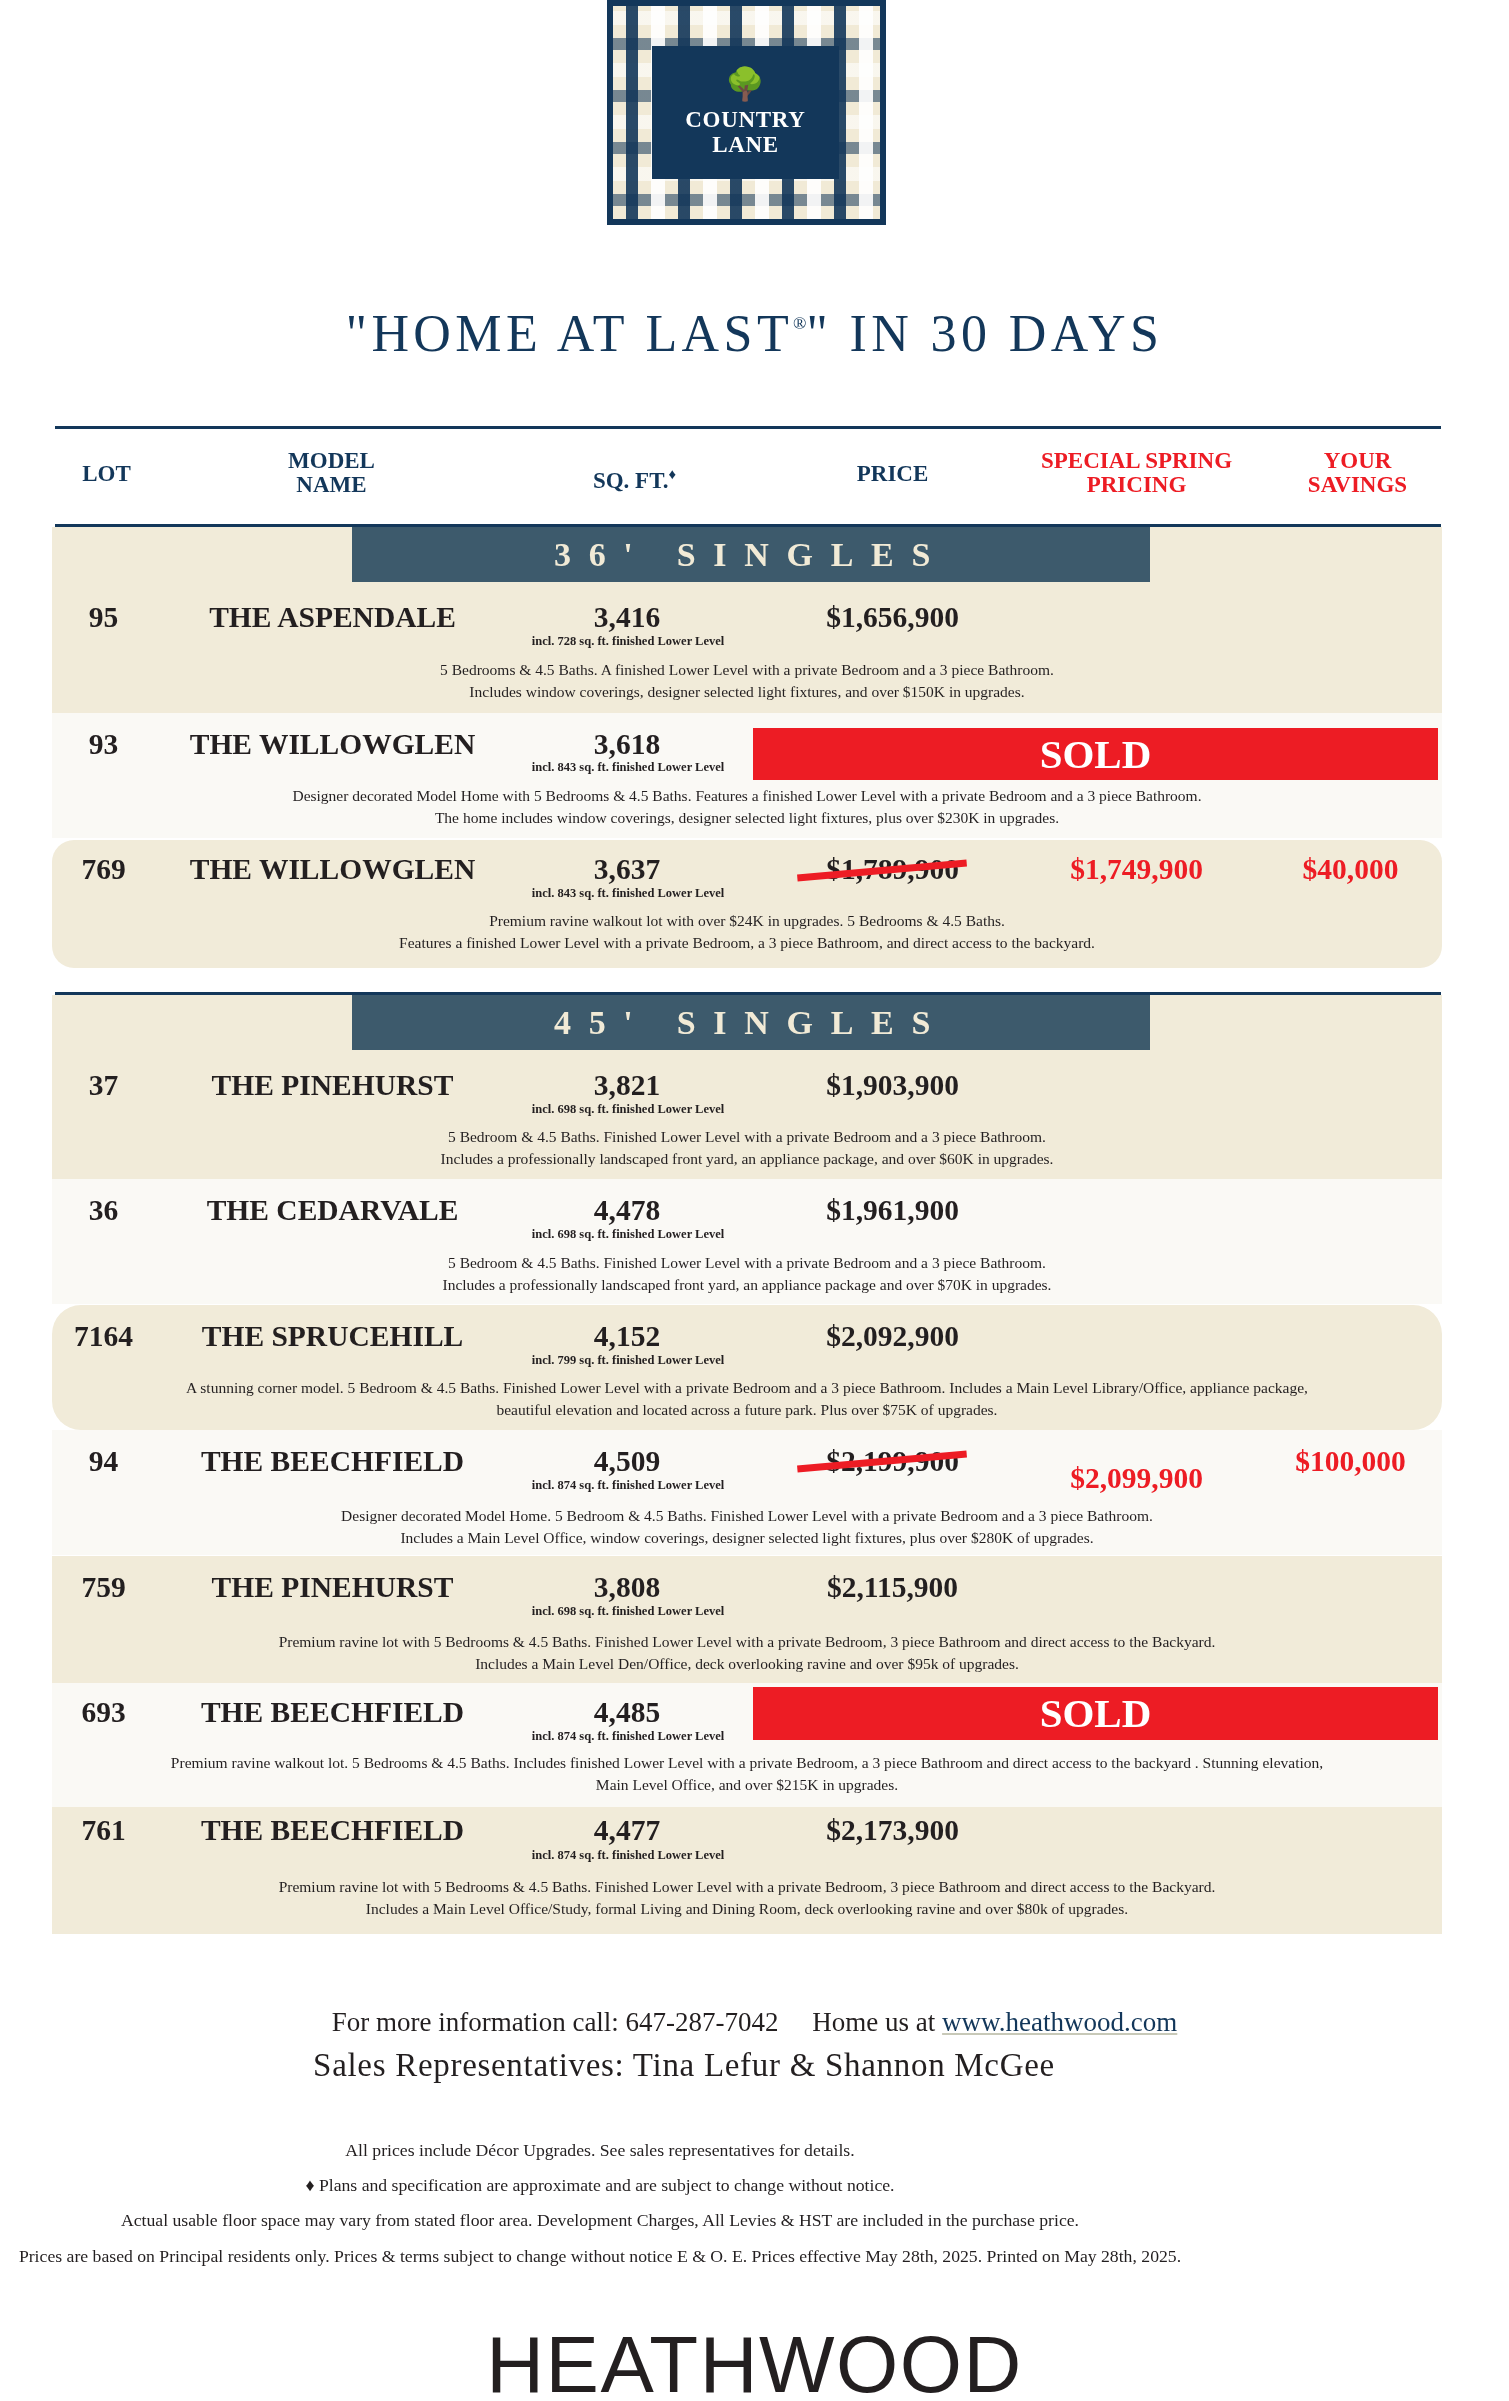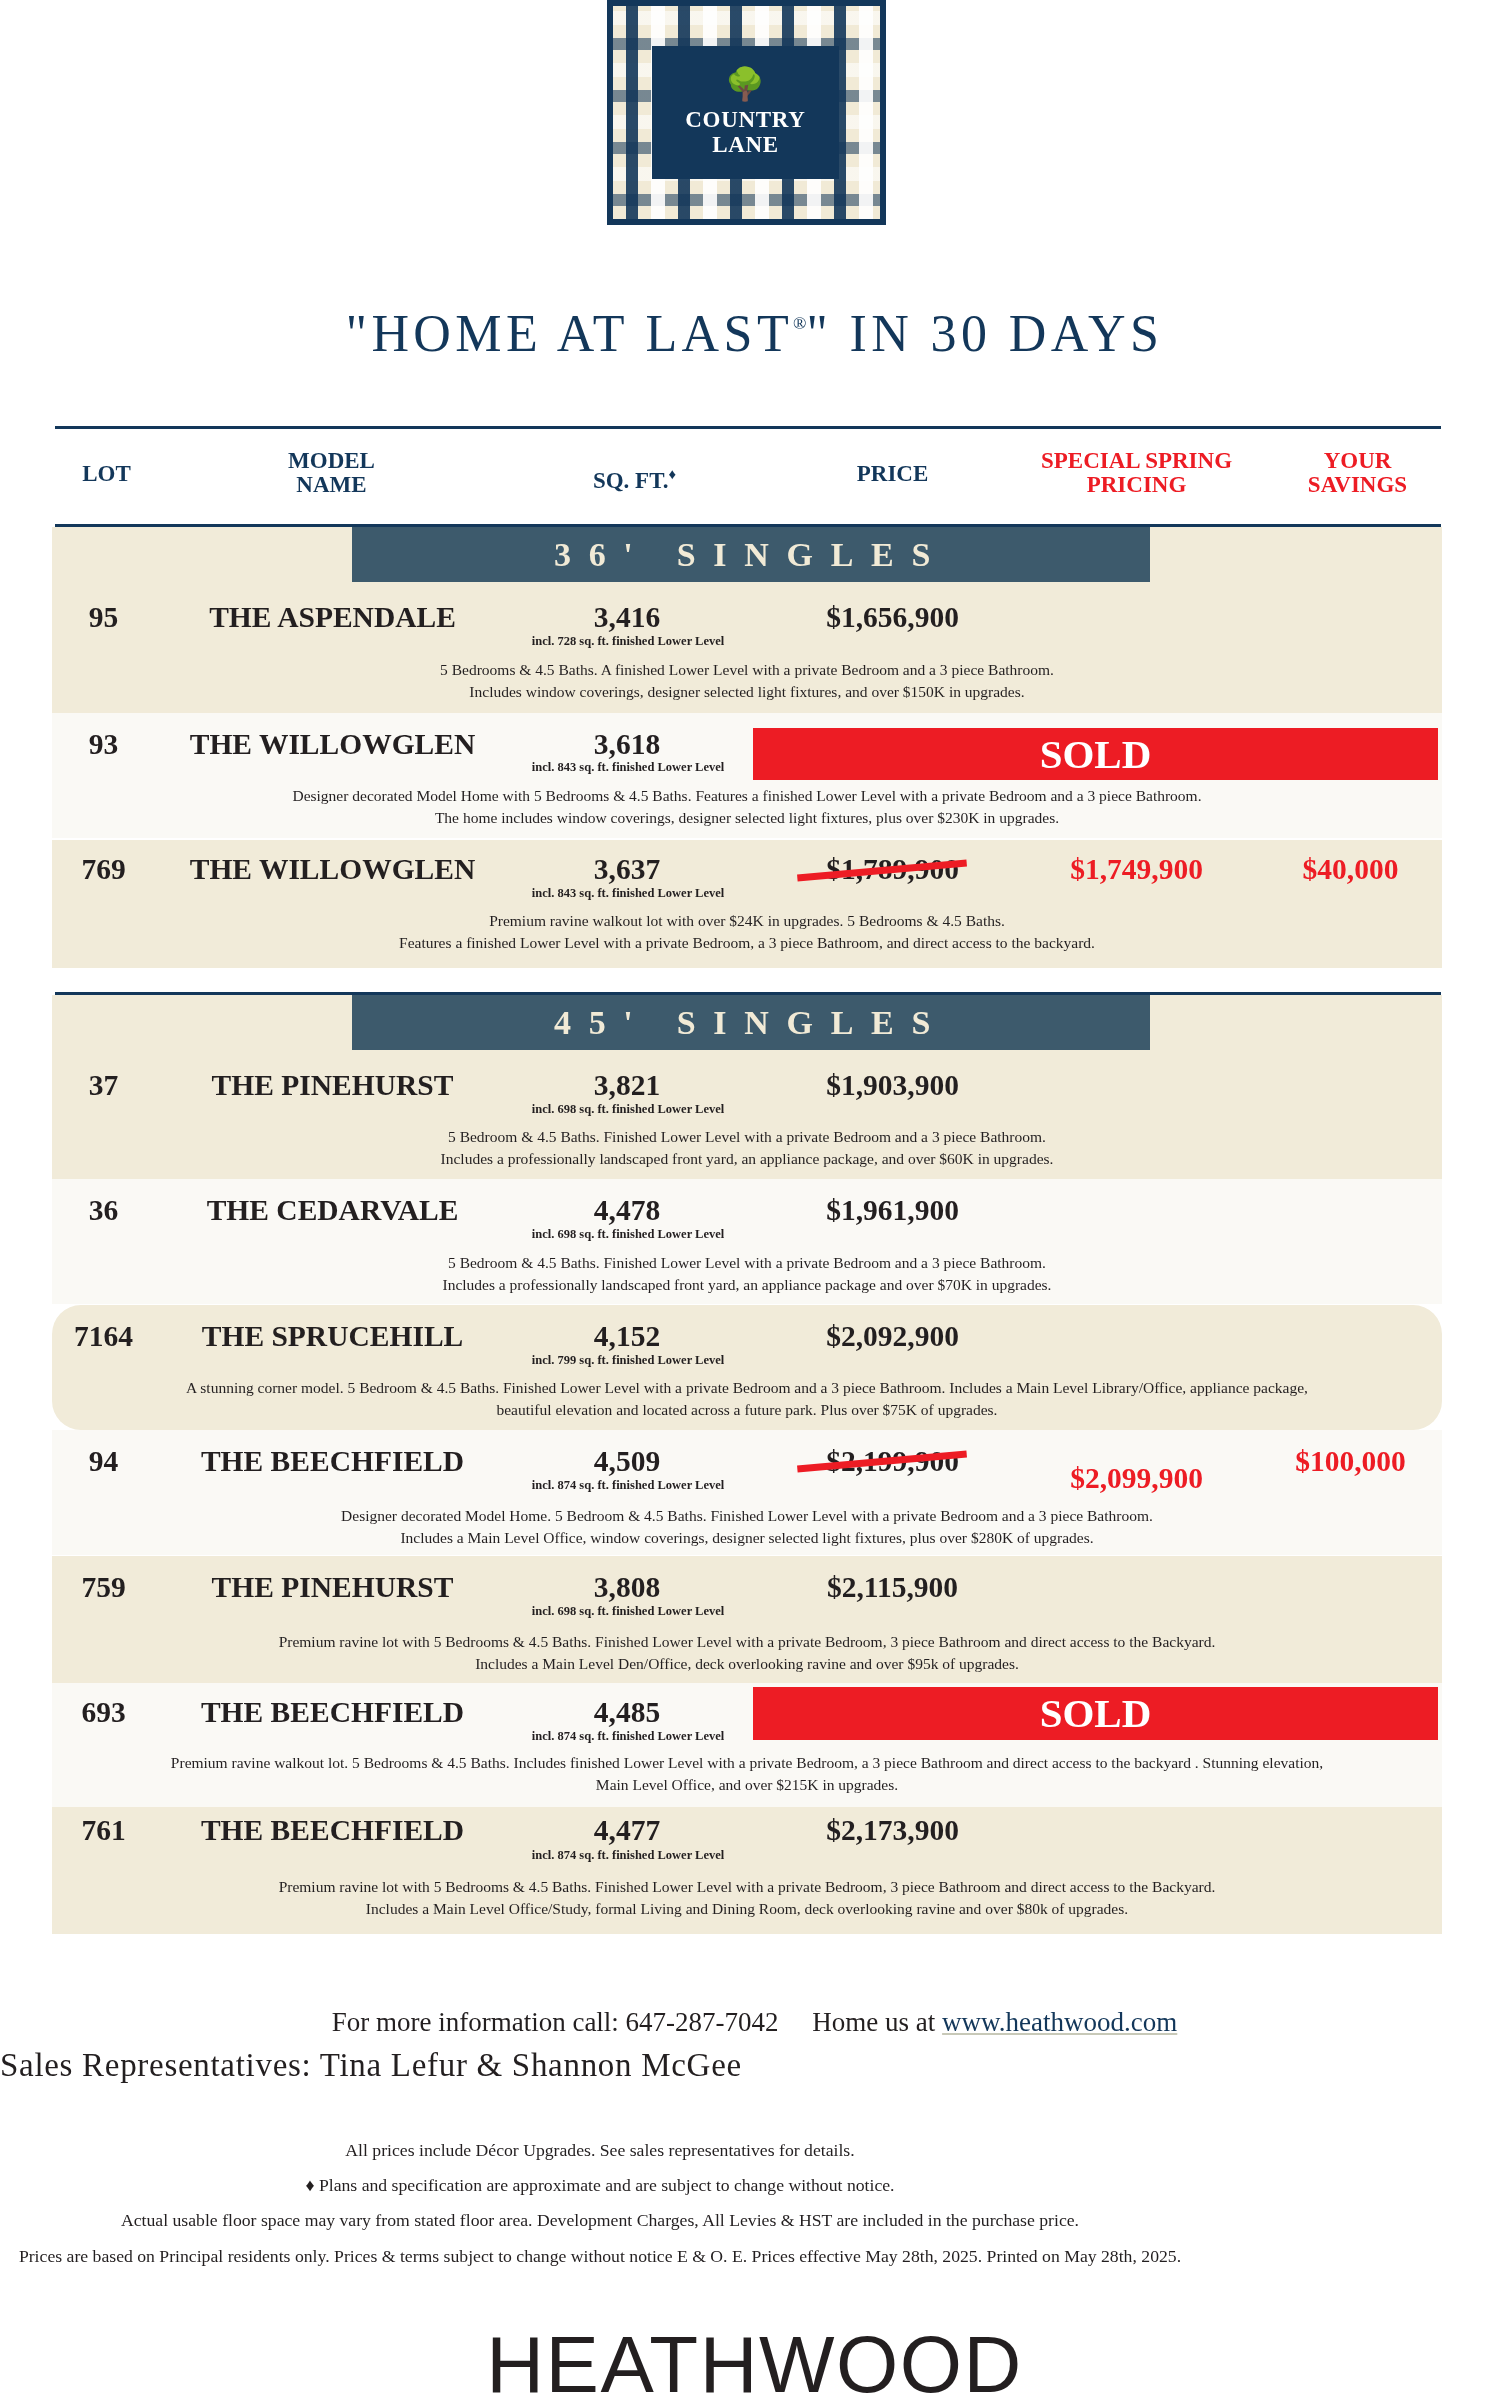--- a/index.html
+++ b/index.html
@@ -40,21 +40,21 @@
   .price { width: 221px; text-align: center; left: 730px; }
   .strike-line { position: absolute; left: 14.8px; top: 13.3px; width: 170px; height: 6.6px; background: #ed1c24; transform: rotate(-5deg); }
   .special { width: 221px; text-align: center; left: 974px; color: #ed1c24; }
   .savings { width: 177px; text-align: center; left: 1210px; color: #ed1c24; }
   .incl { position: absolute; left: 421px; width: 310px; text-align: center; font-size: 12.5px; font-weight: bold; white-space: nowrap; }
   .desc { position: absolute; left: 0; width: 1390px; text-align: center; font-size: 15.5px; line-height: 23px; }
   .sold { position: absolute; left: 701px; width: 664px; height: 52px; background: #ed1c24; color: #fff; font-weight: bold; font-size: 41px; line-height: 53px; text-align: center; }
 
   .contact { position: absolute; top: 2007px; left: 0; width: 1509px; text-align: center; font-size: 27px; }
   .contact a { color: #13375a; text-decoration: underline; text-decoration-color: #c8c9b8; }
-  .reps { position: absolute; top: 2047px; left: 0; width: 1368px; text-align: left; font-size: 33px; letter-spacing: 0.7px; }
+  .reps { position: absolute; top: 2047px; left: 0; width: 1368px; text-align: center; font-size: 33px; letter-spacing: 0.7px; }
 
   .disc { position: absolute; left: 0; width: 1200px; text-align: center; font-size: 17.7px; }
 
   .brand { position: absolute; top: 2324px; left: 0; width: 1509px; text-align: center; font-family: "Liberation Sans", "DejaVu Sans", sans-serif; font-size: 80px; letter-spacing: 1.5px; color: #231f20; line-height: 81px; }
 </style>
 </head>
 <body>
 
 <div class="logo">
   <div class="plaid"></div>
@@ -106,21 +106,21 @@
   <div class="row white" style="top:186px;height:125px;">
     <div class="cell lot" style="top:14.8px;">93</div>
     <div class="cell model" style="top:14.8px;">THE WILLOWGLEN</div>
     <div class="cell sqft" style="top:14.8px;">3,618</div>
     <div class="incl" style="top:47px;">incl. 843 sq. ft. finished Lower Level</div>
     <div class="sold" style="top:14.8px;left:701px;width:685px;">SOLD</div>
     <div class="desc" style="top:71px;">Designer decorated Model Home with 5 Bedrooms &amp; 4.5 Baths. Features a finished Lower Level with a private Bedroom and a 3 piece Bathroom.</div>
     <div class="desc" style="top:93px;">The home includes window coverings, designer selected light fixtures, plus over $230K in upgrades.</div>
   </div>
 
-  <div class="row tan" style="top:313px;height:128px;">
+  <div class="row tan" style="top:313px;height:128px;border-radius:22px;">
     <div class="cell lot" style="top:13.3px;">769</div>
     <div class="cell model" style="top:13.3px;">THE WILLOWGLEN</div>
     <div class="cell sqft" style="top:13.3px;">3,637</div>
     <div class="cell price" style="top:13.3px;">
       <span>$1,789,900</span>
       <div class="strike-line"></div>
     </div>
     <div class="cell special" style="top:13.3px;">$1,749,900</div>
     <div class="cell savings" style="top:13.3px;">$40,000</div>
     <div class="incl" style="top:46px;">incl. 843 sq. ft. finished Lower Level</div>

